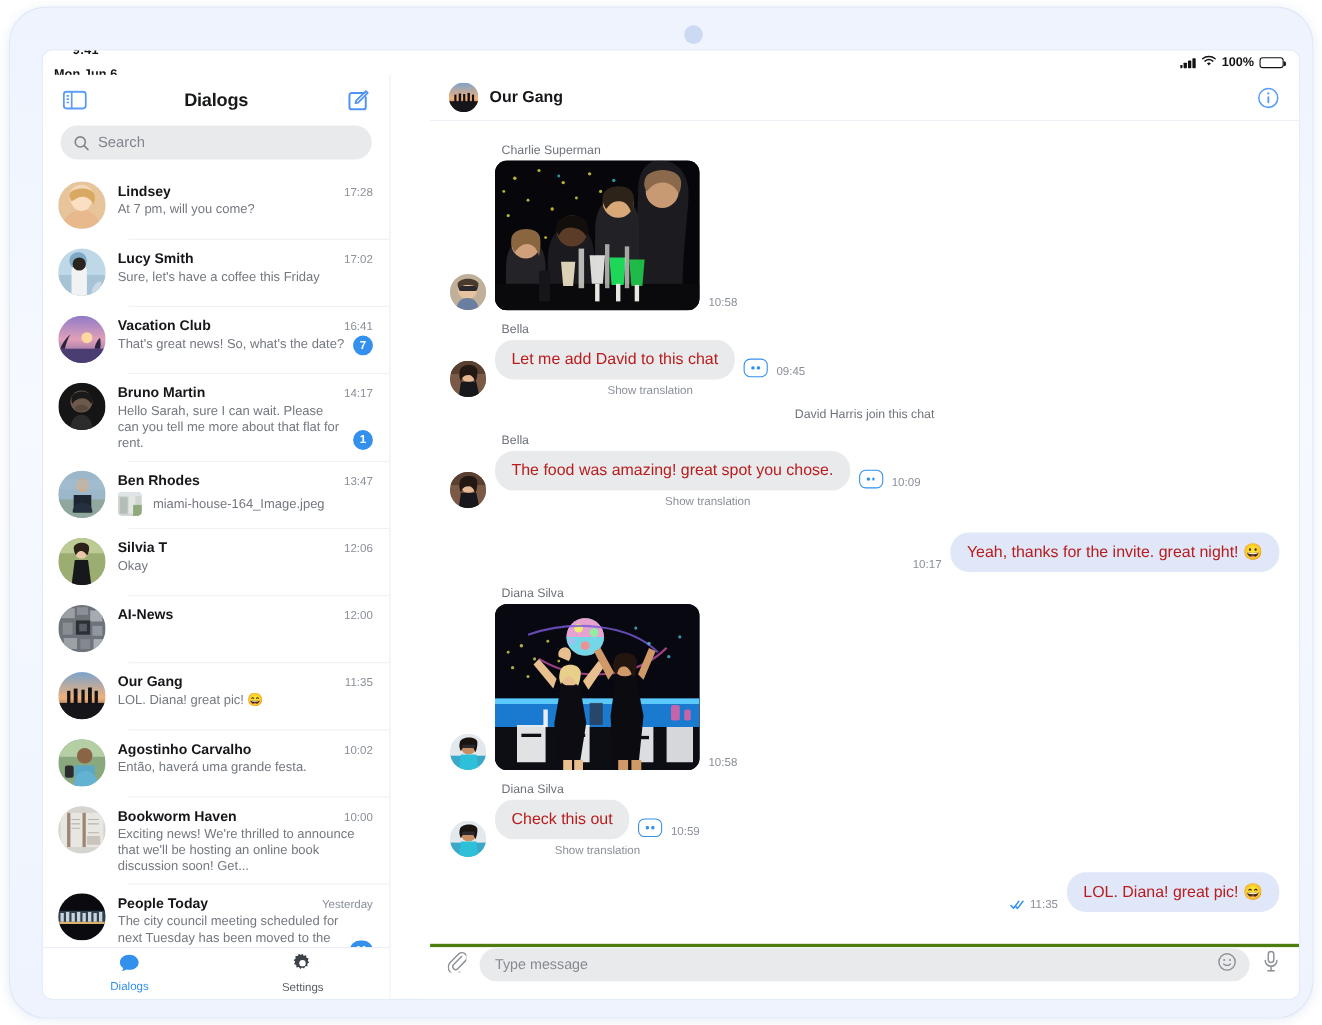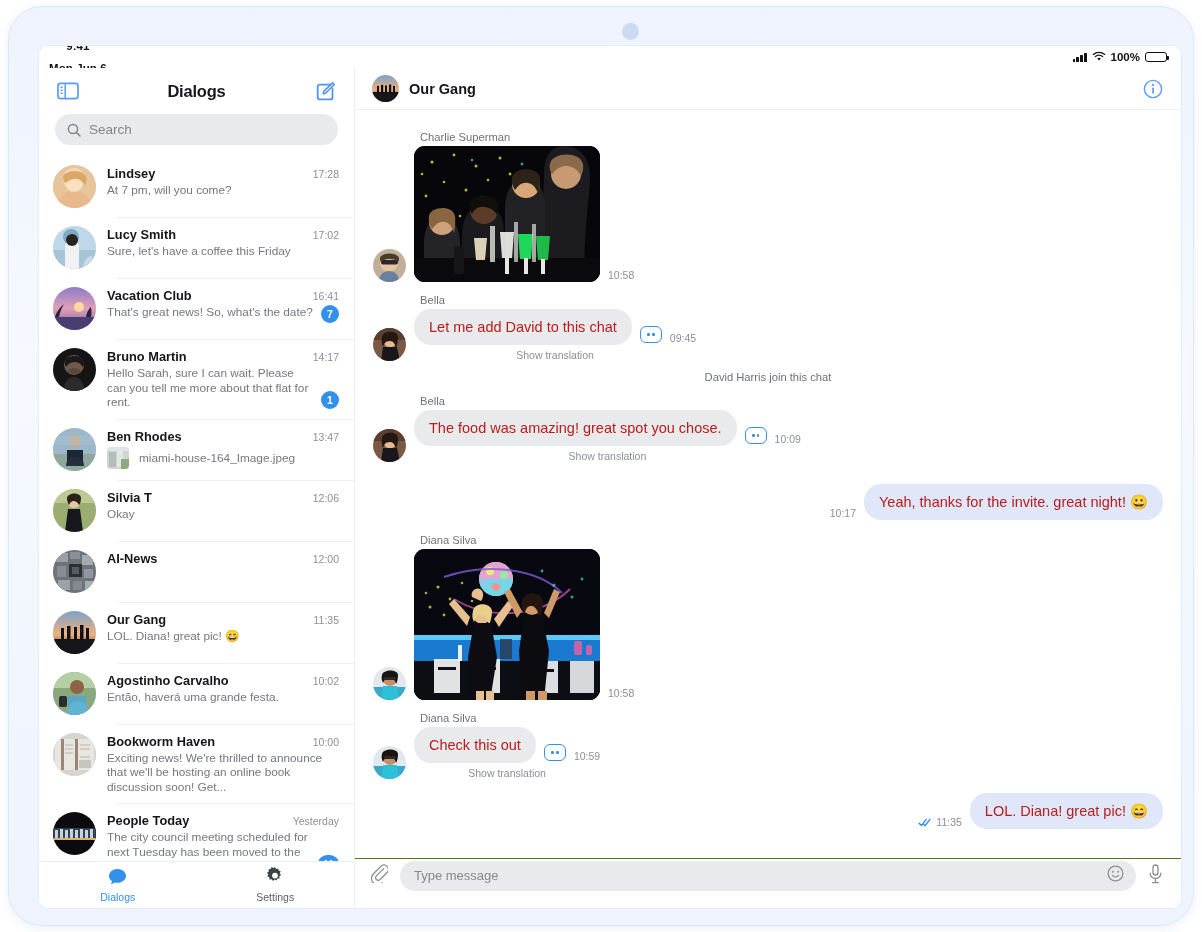--- a/index.html
+++ b/index.html
@@ -67,21 +67,21 @@
     border: 1.3px solid #121212; border-radius: 3px;
     position: relative; padding: 1px;
   }
   .battery::after {
     content:''; position:absolute; right:-3.2px; top:3px;
     width:2px; height:4.5px; background:#121212; border-radius:0 1px 1px 0;
   }
   .battery .fill { background:#121212; height:100%; width:100%; border-radius:1.4px; }
 
   
-  #app-body { flex: 1; display: flex; min-height: 0; }
+  #app-body { flex: 1; display: flex; min-height: 0; gap: 36px; }
 
   
   #sidebar {
     width: 316px;
     flex: 0 0 316px;
     border-right: 1px solid #e8eef7;
     display: flex; flex-direction: column;
     background: #fff;
     min-height: 0;
   }
@@ -196,21 +196,21 @@
   .photo.tall { width: 186px; height: 151px; }
   .photo svg { display:block; width:100%; height:100%; }
 
   .system-msg { text-align: center; font-size: 11.2px; color: #6d727a; margin: 10px 0 12px; }
 
   .read-ticks { display: flex; align-items: center; gap: 5px; }
 
   
   #composer {
     flex: 0 0 50px; height: 50px;
-    border-top: 1px solid #4d7c0f;
+    border-top: 3px solid #4d7c0f;
     display: flex; align-items: center; gap: 12px;
     padding: 0 18px 16px 16px;
   }
   #input-pill {
     flex: 1; height: 30px; border-radius: 15px; background: #e9eaec;
     display: flex; align-items: center; padding: 0 12px 0 14px;
   }
   #input-placeholder { font-size: 13px; color: #86898f; flex: 1; }
 </style>
 </head>

